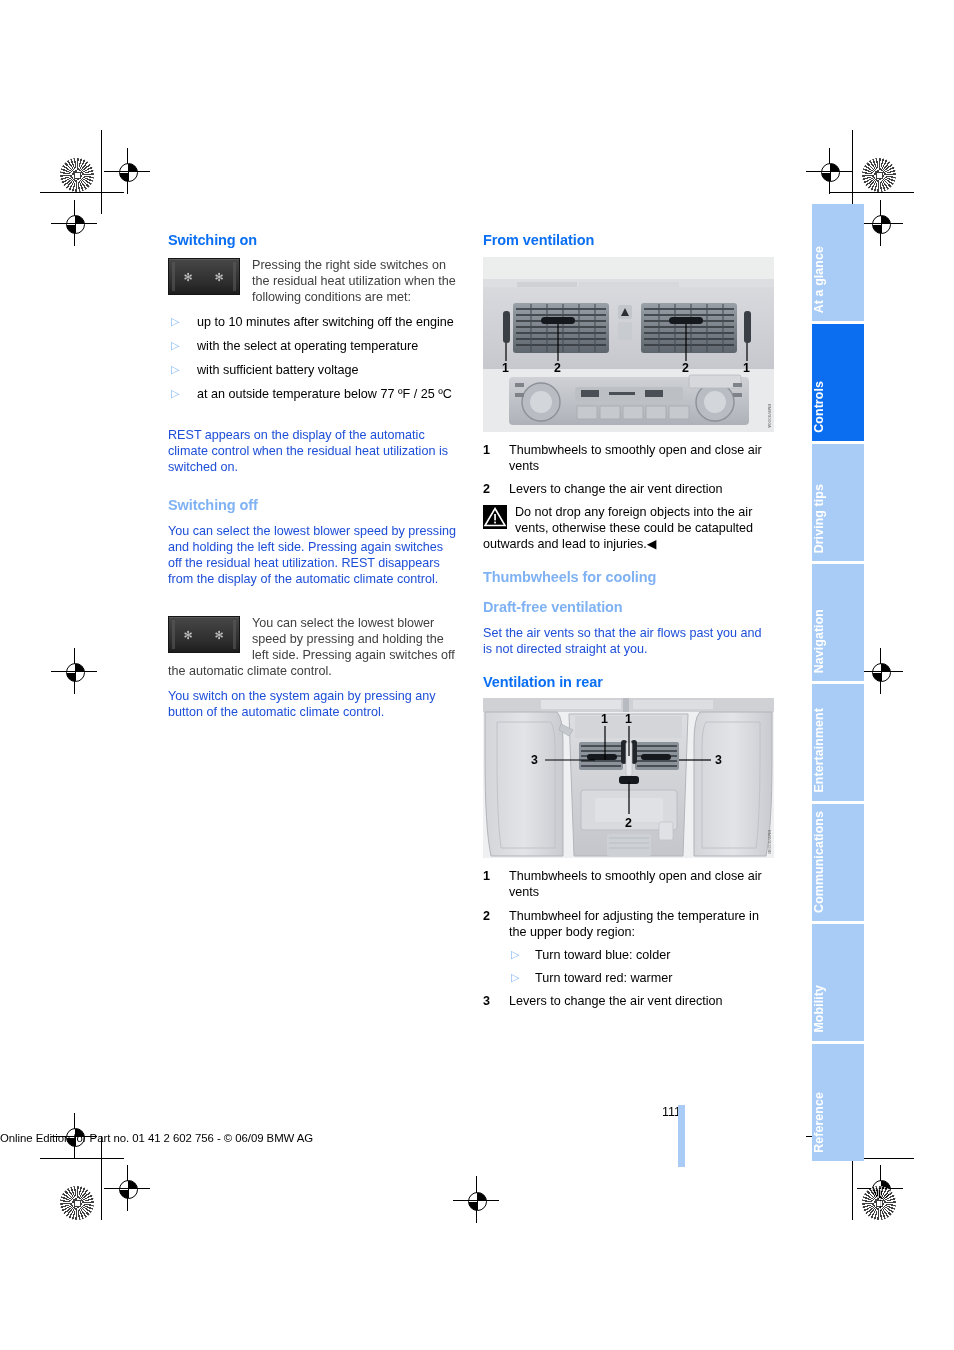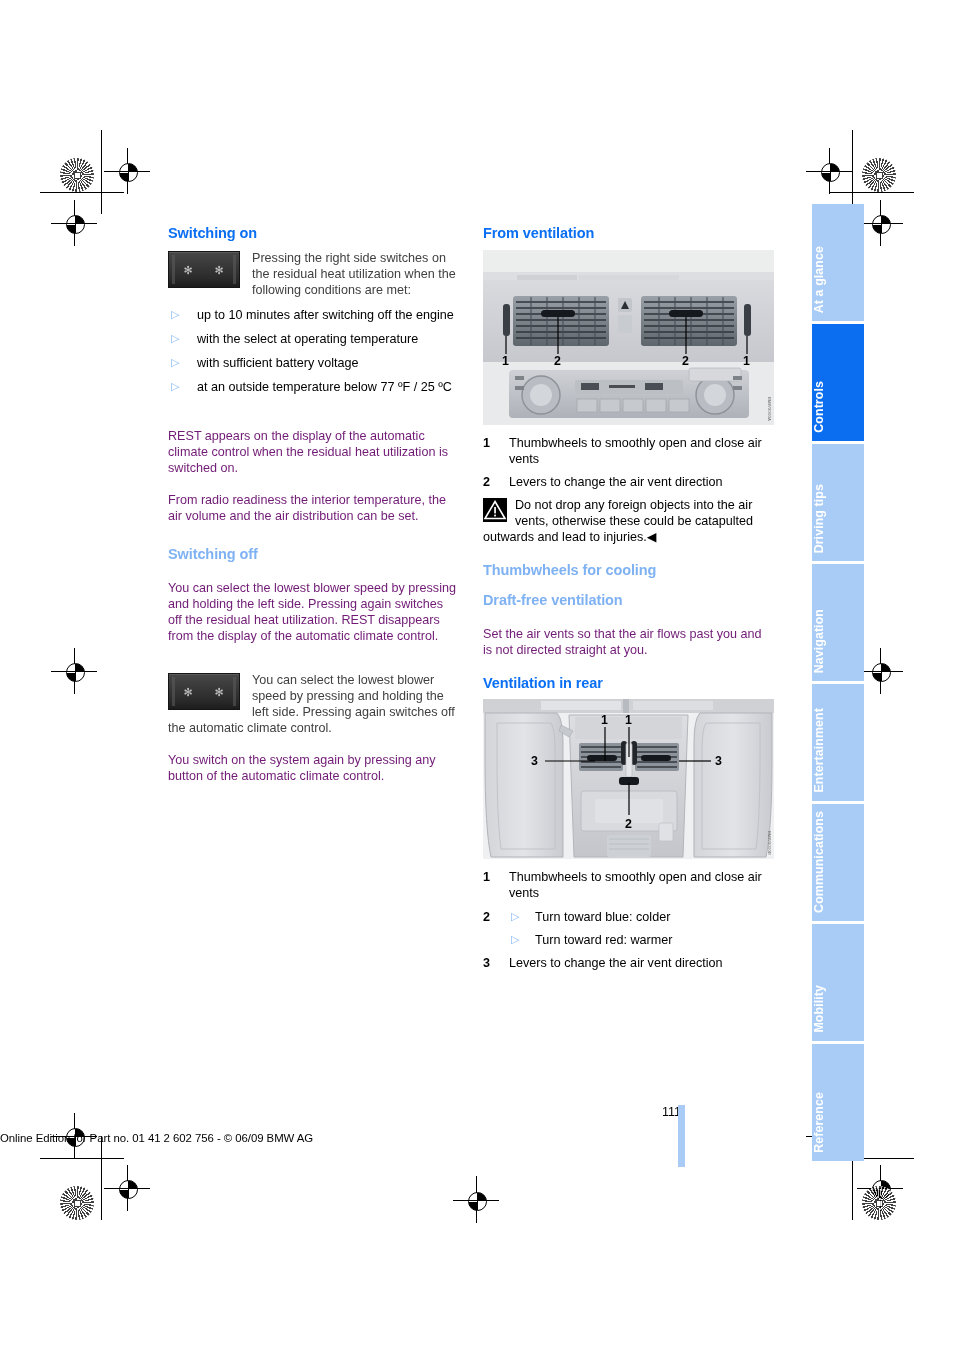--- a/index.html
+++ b/index.html
@@ -68,21 +68,21 @@
   }
 
   .columns {
     position: absolute;
     left: 168px;
     top: 225px;
     width: 630px;
   }
   .col {
     position: absolute;
-    top: 0;
+    top: 7px;
     width: 291px;
   }
   .col-left  { left: 0; }
   .col-right { left: 315px; }
 
   h2.head {
     color: #0a6ff2;
     font-size: 14.5px;
     font-weight: bold;
     margin: 0 0 7px 0;
@@ -96,22 +96,22 @@
     margin: 0 0 4px 0;
     line-height: 1.22;
     letter-spacing: -0.1px;
   }
   .spacer-lg { height: 19px; }
   .spacer-md { height: 13px; }
   .spacer-sm { height: 8px; }
 
   p.body {
     font-size: 12.6px;
-    color: #701a75;
-    margin: 16px 0 9px 0;
+    color: #1d4ed8;
+    margin: 8px 0 9px 0;
     line-height: 1.275;
   }
 
   
   .figblock { overflow: hidden; margin-bottom: 9px; }
   .btn-graphic {
     float: left;
     width: 70px;
     height: 35px;
     margin: 1px 12px 2px 0;
@@ -404,21 +404,20 @@
         </li>
         <li>
           <span class="tri-mark">▷</span>
           <span>at an outside temperature below 77 ºF / 25 ºC</span>
         </li>
       </ul>
 
       <div class="spacer-sm"></div>
 
       <p class="body">REST appears on the display of the automatic climate control when the residual heat utilization is switched on.</p>
-      <p class="body">From radio readiness the interior temperature, the air volume and the air distribution can be set.</p>
 
       <div class="spacer-md"></div>
 
       <h3 class="subhead">Switching off</h3>
       <p class="body">You can select the lowest blower speed by pressing and holding the left side. Pressing again switches off the residual heat utilization. REST disappears from the display of the automatic climate control.</p>
 
       <div class="spacer-lg"></div>
 
 
       <div class="figblock">
@@ -667,20 +666,21 @@
         <span class="fig-code">BMW0000B</span>
       </div>
 
       <ol class="legend">
         <li>
           <span class="num">1</span>
           <span>Thumbwheels to smoothly open and close air vents</span>
         </li>
         <li>
           <span class="num">2</span>
+          <span>Thumbwheel for adjusting the temperature in the upper body region:</span>
           <ul class="tri">
             <li>
               <span class="tri-mark">▷</span>
               <span>Turn toward blue: colder</span>
             </li>
             <li>
               <span class="tri-mark">▷</span>
               <span>Turn toward red: warmer</span>
             </li>
           </ul>

